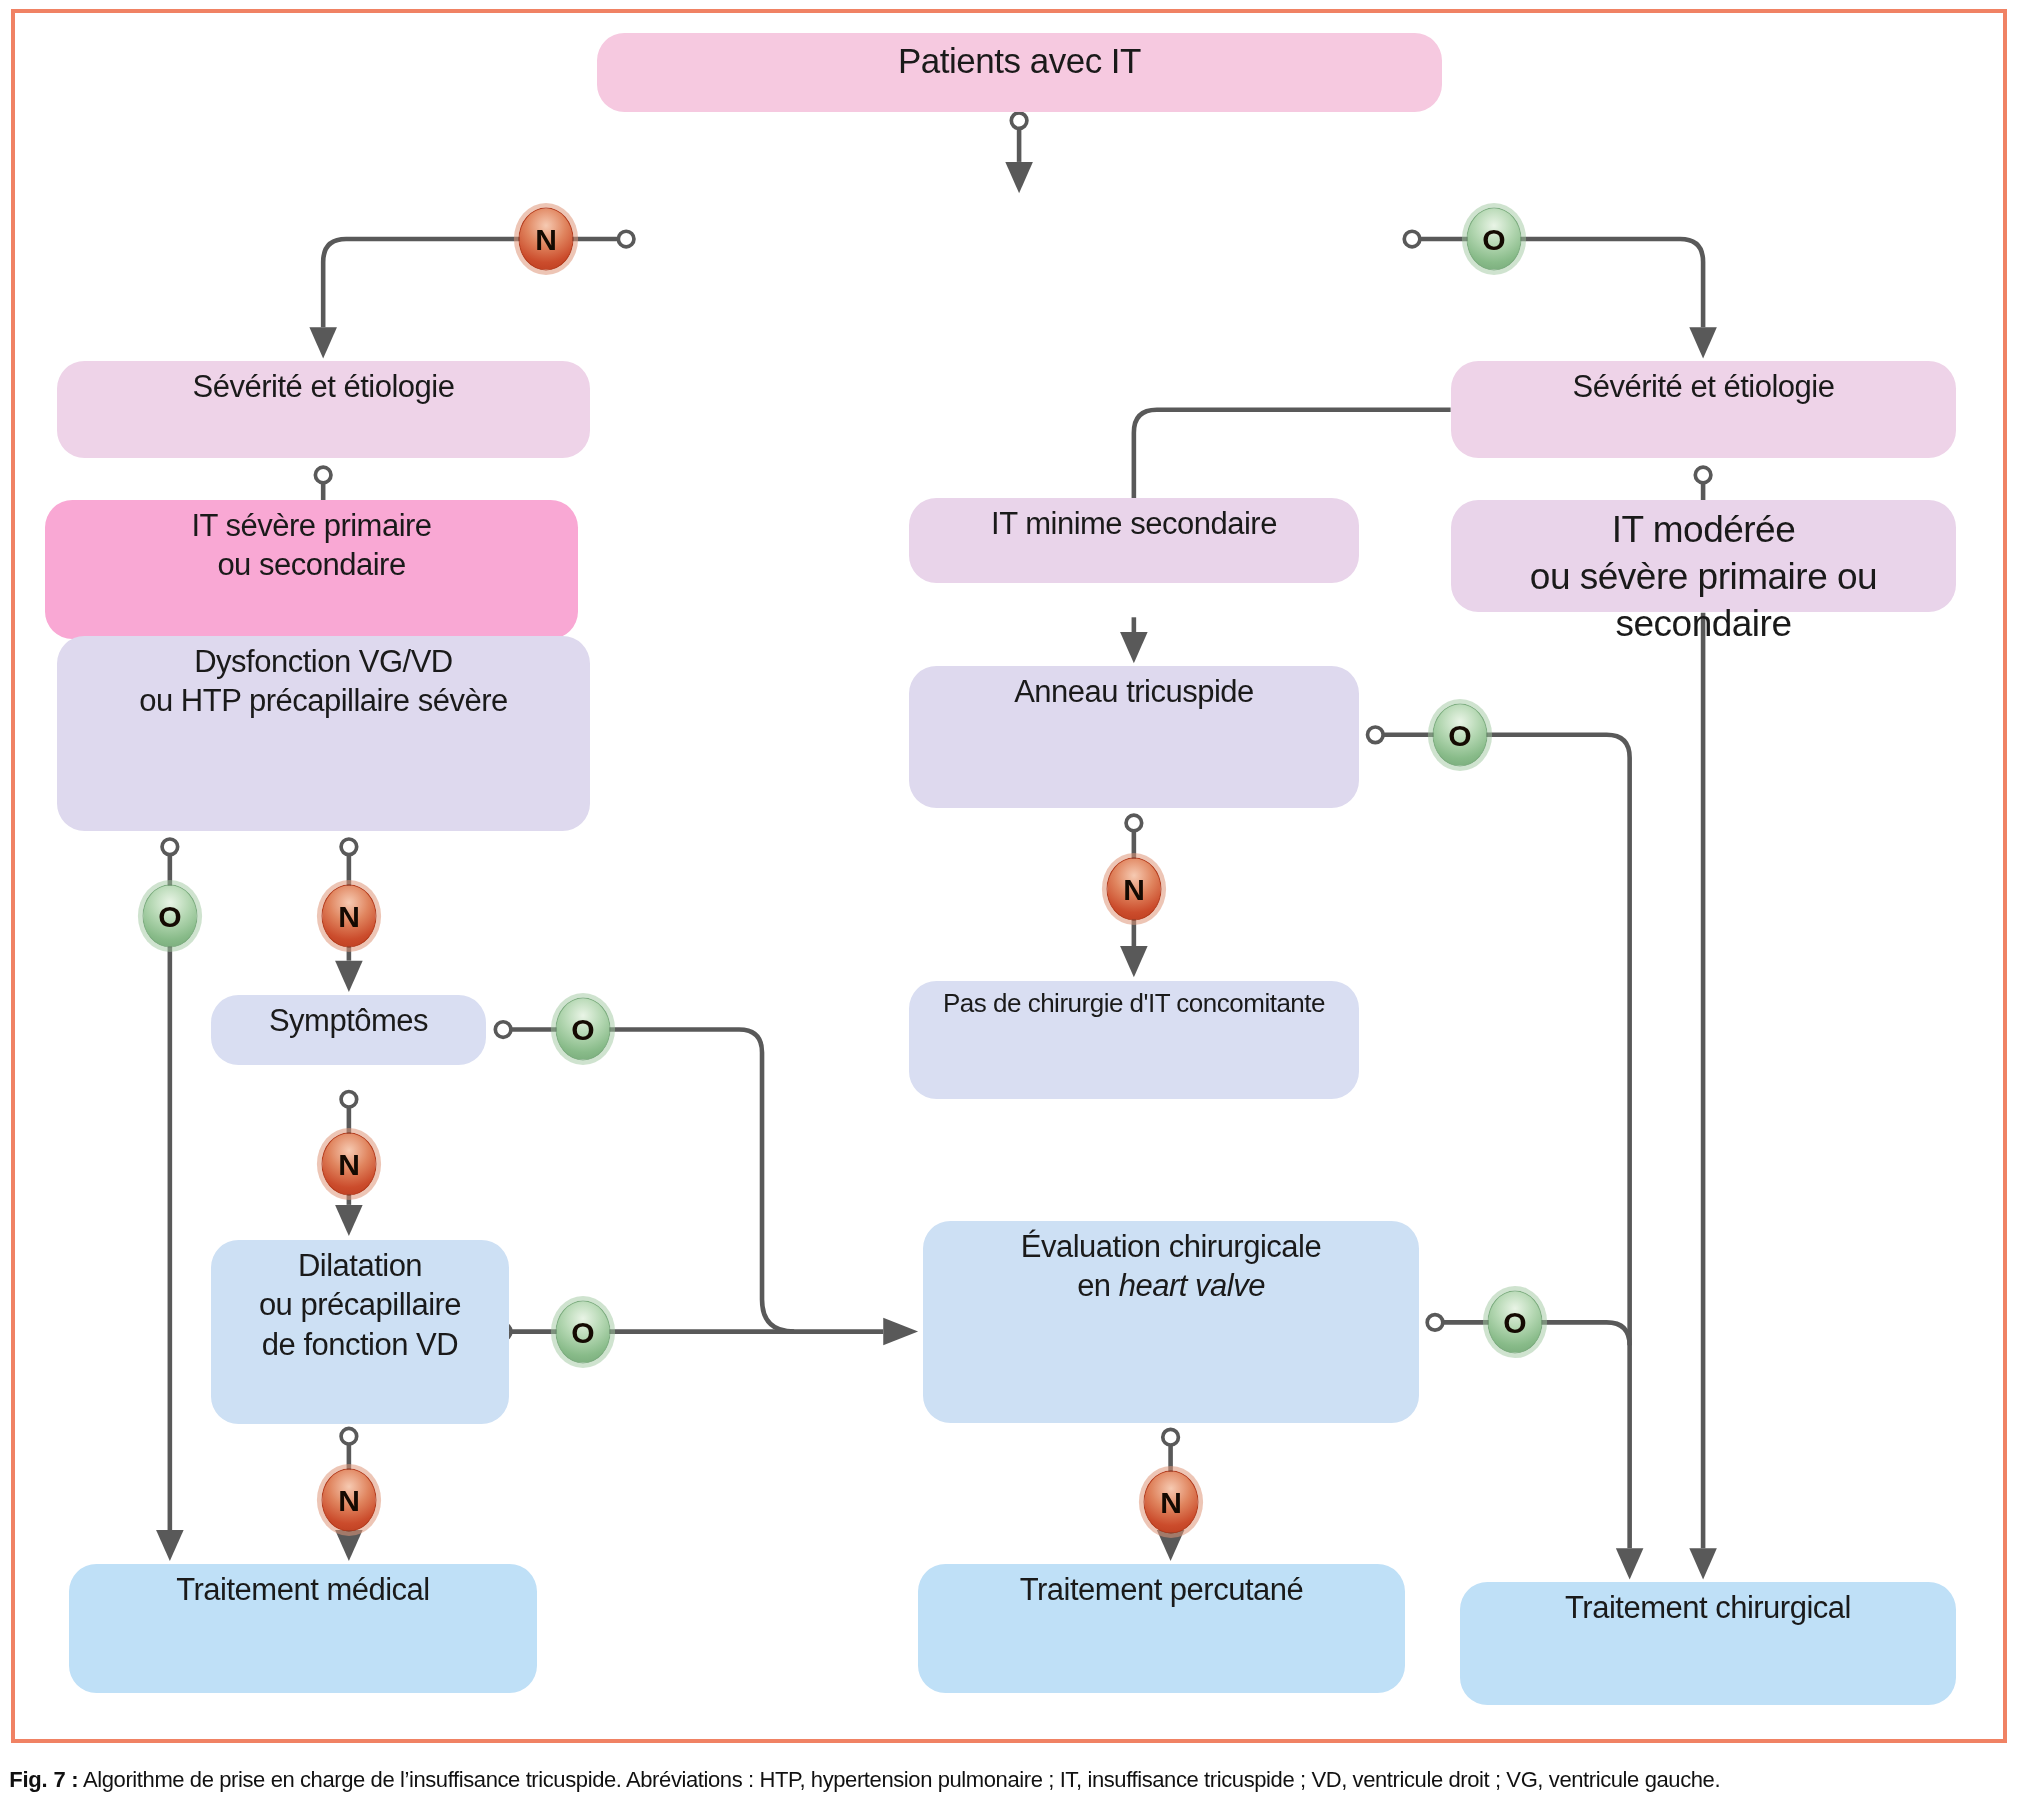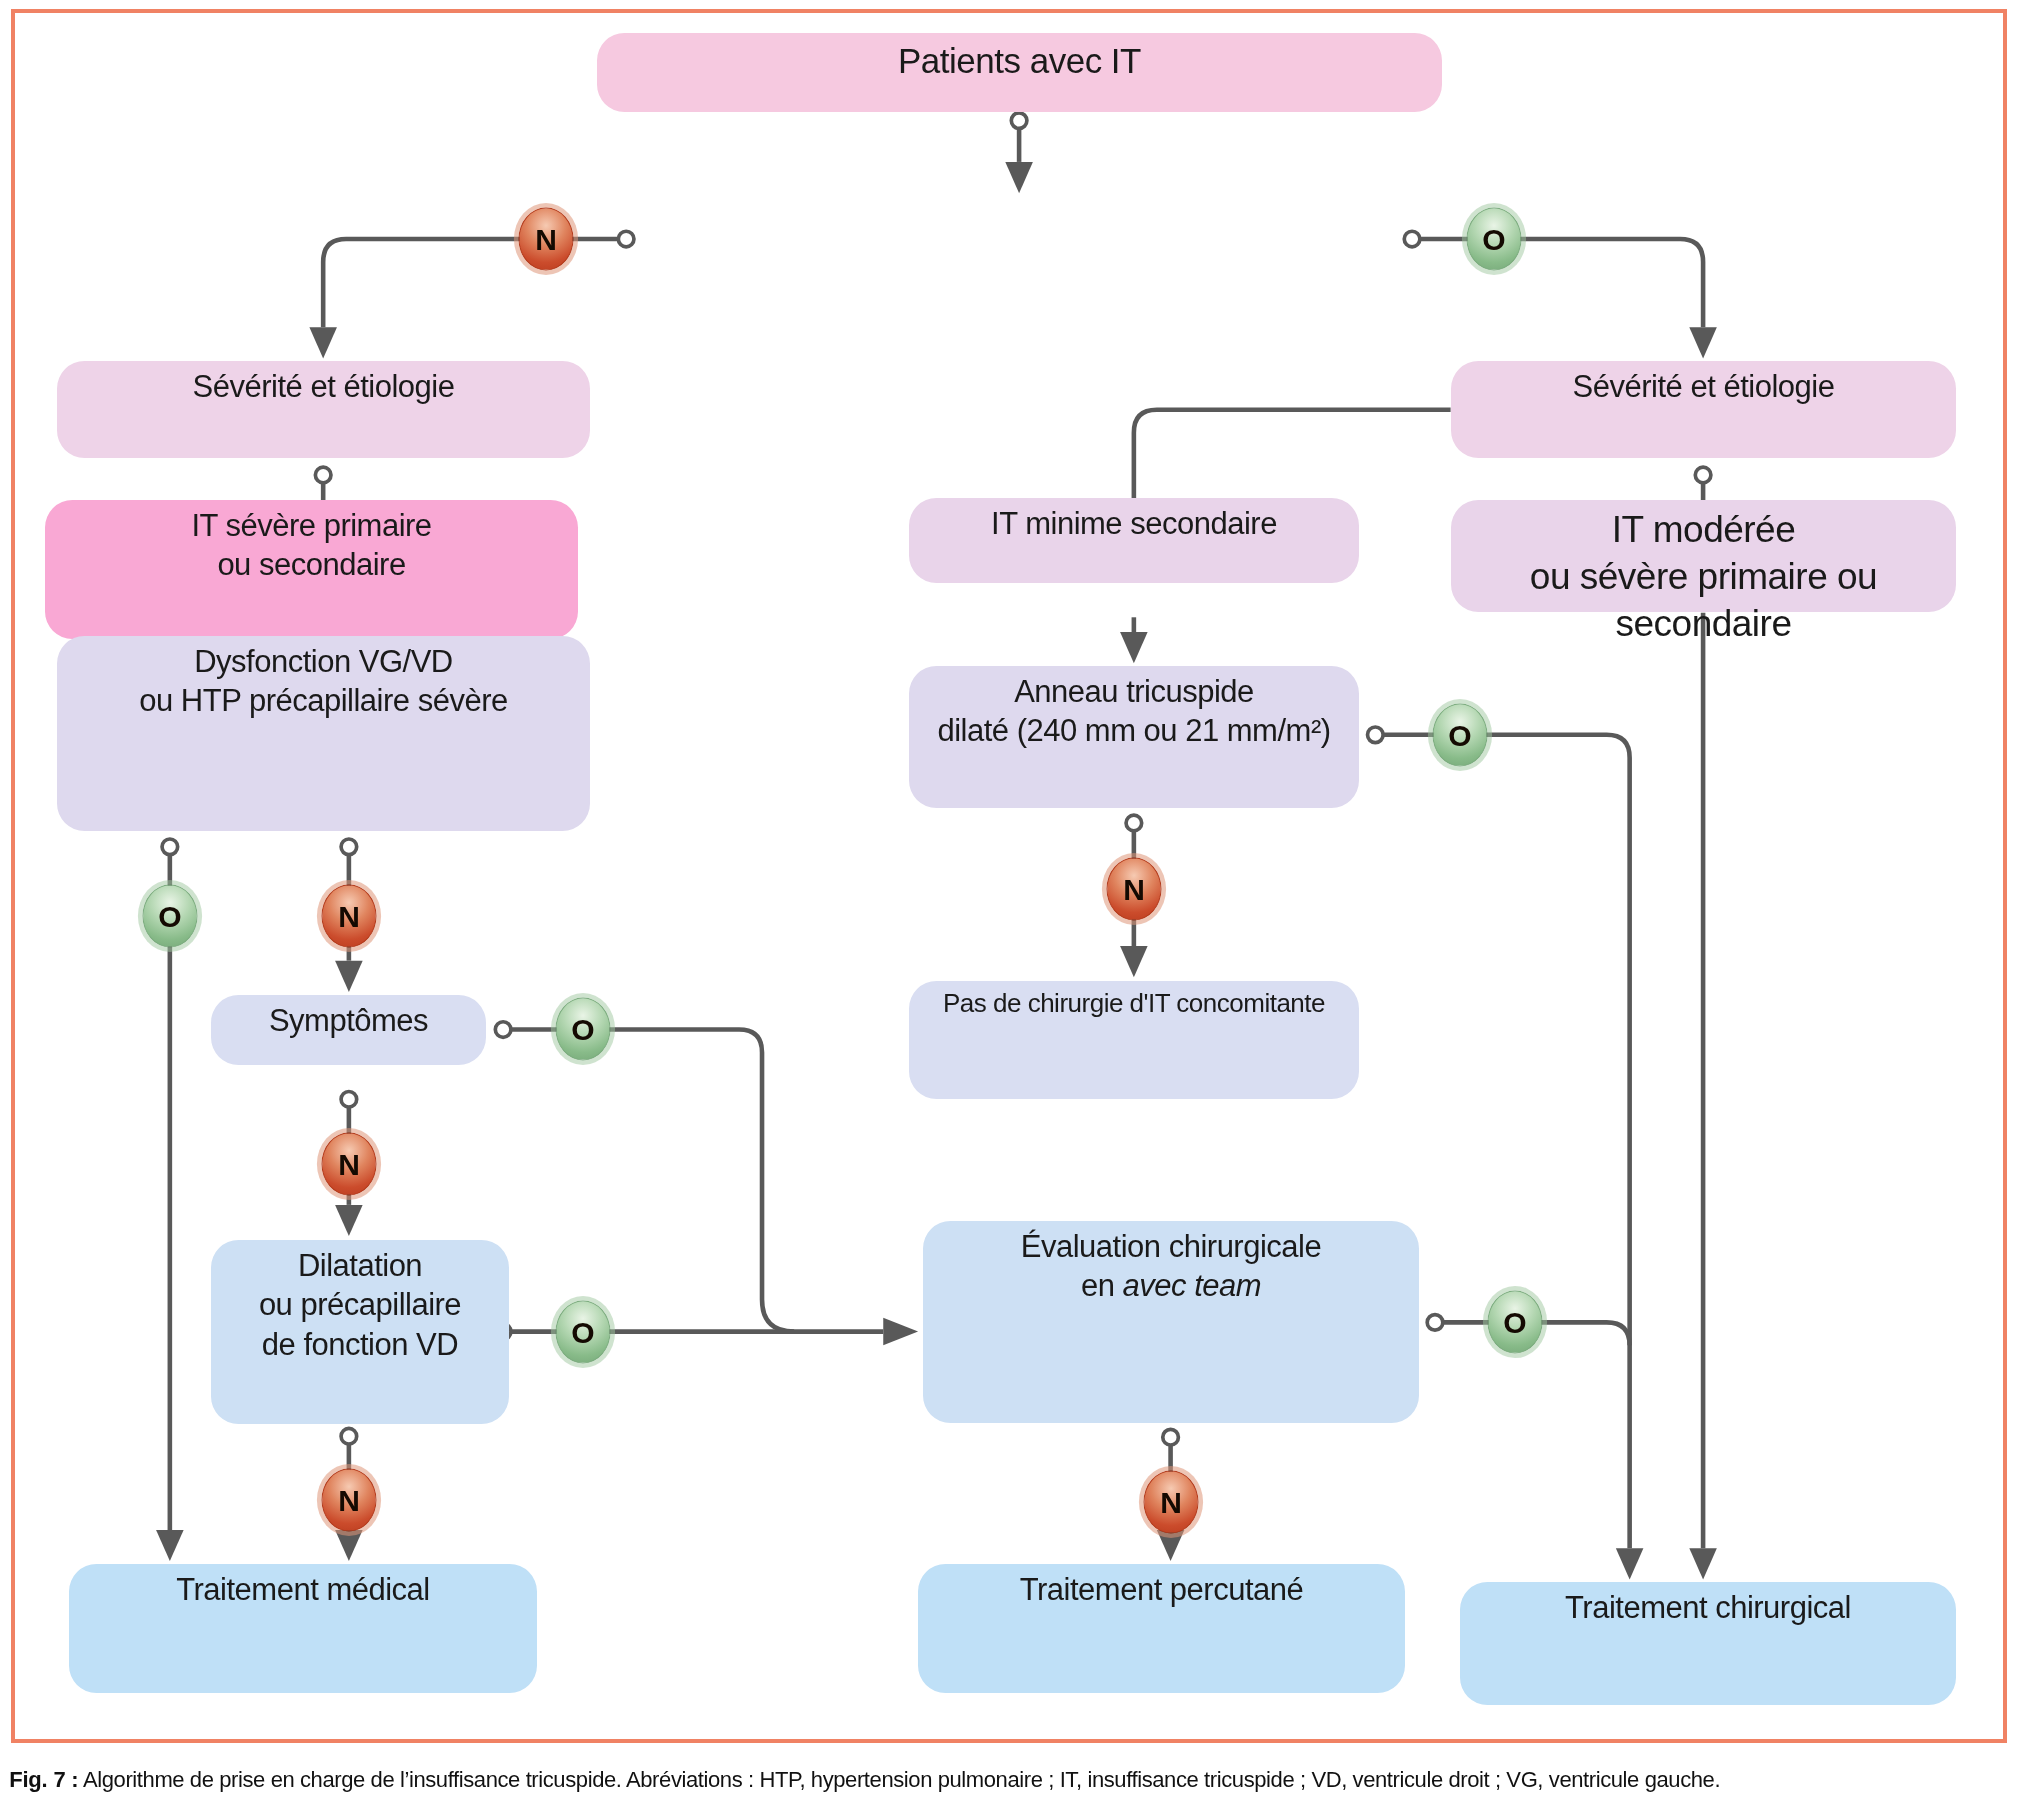--- a/index.html
+++ b/index.html
@@ -136,30 +136,29 @@
     <span>ou précapillaire</span>
     <span>de fonction VD</span>
   </div>
 
   <div class="box" style="left:909px;top:498px;width:450px;height:85px;background:#e9d4ea">
     <span>IT minime secondaire</span>
   </div>
 
   <div class="box" style="left:909px;top:666px;width:450px;height:142px;background:#ded9ee">
     <span>Anneau tricuspide</span>
-    <span>dilaté (240 mm ou 21 mm/m²)</span>
   </div>
 
   <div class="box fs28" style="left:909px;top:981px;width:450px;height:118px;background:#d9def2">
     <span>Pas de chirurgie d'IT concomitante</span>
   </div>
 
   <div class="box" style="left:923px;top:1221px;width:496px;height:202px;background:#cde0f4">
     <span>Évaluation chirurgicale</span>
-    <span><span>en </span><i>avec team</i></span>
+    <span><span>en </span><i>heart valve</i></span>
   </div>
 
   <div class="box" style="left:1451px;top:361px;width:505px;height:97px;background:#eed3e8">
     <span>Sévérité et étiologie</span>
   </div>
 
   <div class="box fs31" style="left:1451px;top:500px;width:505px;height:112px;background:#e9d4ea">
     <span>IT modérée</span>
     <span>ou sévère primaire ou secondaire</span>
   </div>

